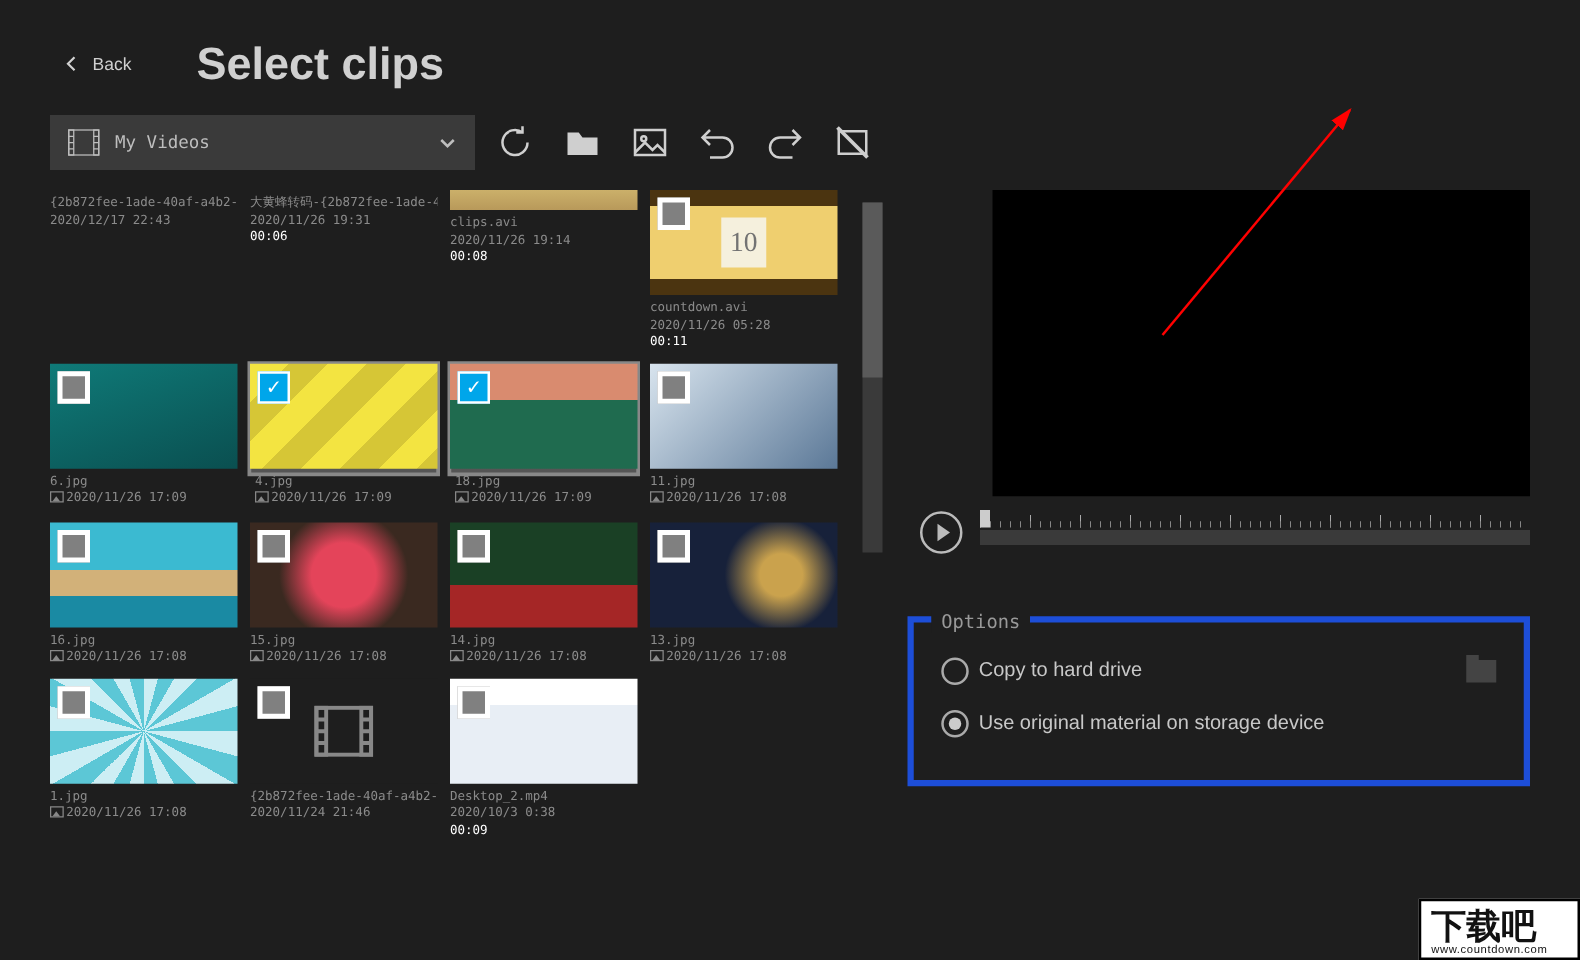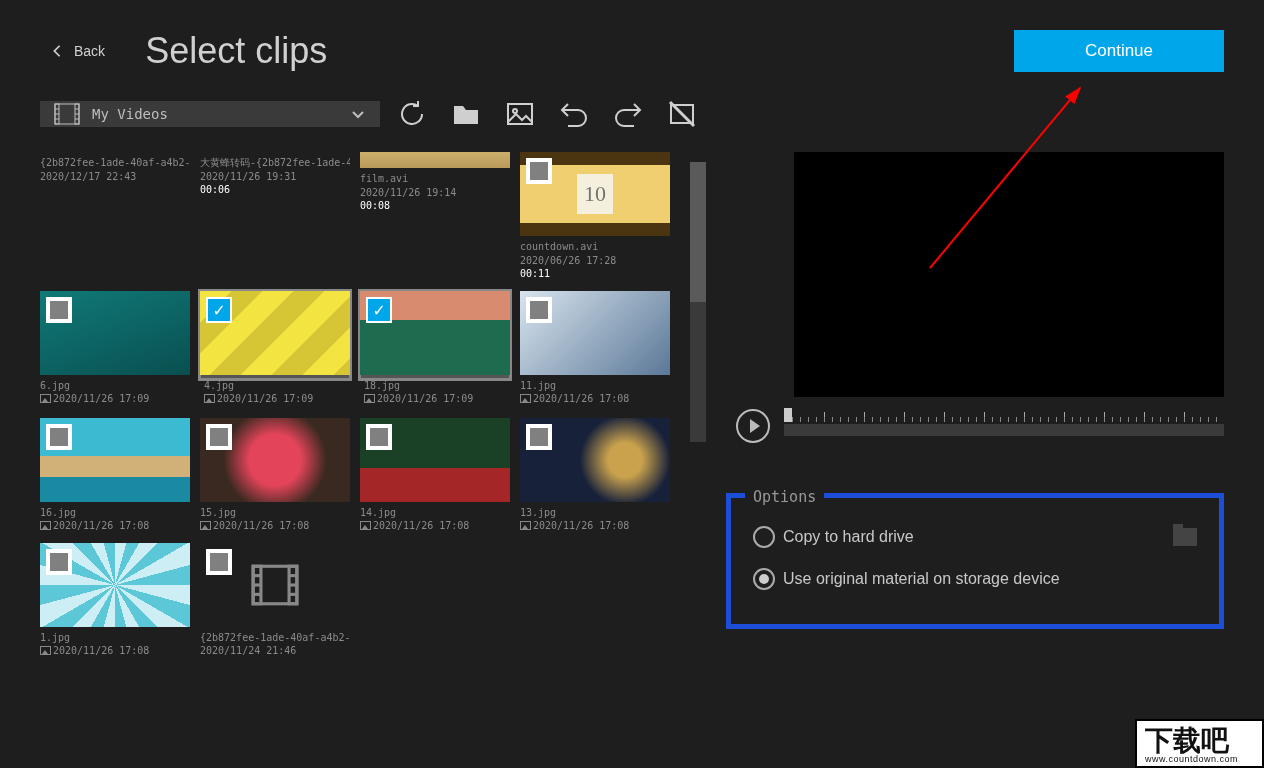--- a/index.html
+++ b/index.html
@@ -15,35 +15,35 @@
   display: flex; align-items: center;
   padding: 30px 40px 20px 50px;
   gap: 30px;
   justify-content: center;
 }
 .back-btn {
   display: flex; align-items: center; gap: 10px;
   color: #d0d0d0; font-size: 14px; cursor: pointer;
 }
 .back-btn svg { width: 14px; height: 14px; fill: #d0d0d0; }
-.page-title { color: #d0d0d0; font-size: 36px; font-weight: 400; margin-left: 10px; }
+.page-title { color: #d0d0d0; font-size: 36px; font-weight: 700; margin-left: 22px; }
 .header-buttons { margin-left: auto; display: flex; }
 .hdr-btn {
   width: 210px; height: 42px;
   display: flex; align-items: center; justify-content: center;
   font-size: 17px; cursor: pointer; color: #d0d0d0;
 }
 .hdr-btn.edit { background: #404040; }
 .hdr-btn.continue { background: #00a6ea; color: #fff; }
 .toolbar {
   display: flex; align-items: center; gap: 10px;
   padding: 0 40px 16px 40px;
 }
 .source-select {
-  width: 340px; height: 26px; background: #3a3a3a;
+  width: 340px; height: 44px; background: #3a3a3a;
   display: flex; align-items: center; padding: 0 14px;
   gap: 12px; color: #bebebe; font-family: monospace; font-size: 14px;
   cursor: pointer;
 }
 .source-select .chev { margin-left: auto; }
 .tool-icon {
   width: 44px; height: 44px; display: flex; align-items: center; justify-content: center;
   color: #cfcfcf; cursor: pointer;
 }
 .tool-icon svg { width: 32px; height: 32px; fill: none; stroke: #cfcfcf; stroke-width: 2; }
@@ -160,21 +160,20 @@
 
 <div class="header">
   <div class="back-btn">
     <svg viewBox="0 0 16 16">
         <path d="M11 2 L5 8 L11 14" stroke="#d0d0d0" stroke-width="2" fill="none"></path>
       </svg>
     <span>Back</span>
   </div>
   <div class="page-title">Select clips</div>
   <div class="header-buttons">
-    <div class="hdr-btn continue">Continue</div>
   </div>
 </div>
 
 <div class="toolbar">
   <div class="source-select">
     <svg width="26" height="22" viewBox="0 0 26 22">
         <rect x="1" y="1" width="24" height="20" fill="none" stroke="#bebebe"></rect>
         <rect x="1" y="1" width="4" height="20" fill="none" stroke="#bebebe"></rect>
         <rect x="21" y="1" width="4" height="20" fill="none" stroke="#bebebe"></rect>
         <line x1="1" y1="6" x2="5" y2="6" stroke="#bebebe"></line>
@@ -244,35 +243,35 @@
             <div class="name">大黄蜂转码-{2b872fee-1ade-40af-a4b2-9f53c40acc</div>
             <div class="date">2020/11/26 19:31</div>
             <div class="dur">00:06</div>
           </div>
         </div>
         <div class="clip">
           <div class="thumb-wrap">
             <div class="thumb t-paper" style="height: 16px;"></div>
           </div>
           <div class="meta">
-            <div class="name">film.avi</div>
+            <div class="name">clips.avi</div>
             <div class="date">2020/11/26 19:14</div>
             <div class="dur">00:08</div>
           </div>
         </div>
         <div class="clip">
           <div class="thumb-wrap">
             <div class="thumb t-film">
               <div class="countdown-num">10</div>
             </div>
             <div class="checkbox"></div>
           </div>
           <div class="meta">
             <div class="name">countdown.avi</div>
-            <div class="date">2020/06/26 17:28</div>
+            <div class="date">2020/11/26 05:28</div>
             <div class="dur">00:11</div>
           </div>
         </div>
         <div class="clip">
           <div class="thumb-wrap">
             <div class="thumb t-chalk"></div>
             <div class="checkbox"></div>
           </div>
           <div class="meta">
             <div class="name">6.jpg</div>
@@ -374,20 +373,31 @@
                 <line x1="25" y1="20" x2="30" y2="20"></line>
               </svg>
             </div>
             <div class="checkbox"></div>
           </div>
           <div class="meta">
             <div class="name">{2b872fee-1ade-40af-a4b2-9f53c40acc65}_cut.avi</div>
             <div class="date">2020/11/24 21:46</div>
           </div>
         </div>
+        <div class="clip">
+          <div class="thumb-wrap">
+            <div class="thumb t-desktop"></div>
+            <div class="checkbox"></div>
+          </div>
+          <div class="meta">
+            <div class="name">Desktop_2.mp4</div>
+            <div class="date">2020/10/3 0:38</div>
+            <div class="dur">00:09</div>
+          </div>
+        </div>
       </div>
     <div class="scrollbar">
       <div class="scroll-thumb"></div>
     </div>
   </div>
 
   <div class="preview-panel">
     <div class="preview"></div>
     <div class="play-row">
       <div class="play-btn"></div>

